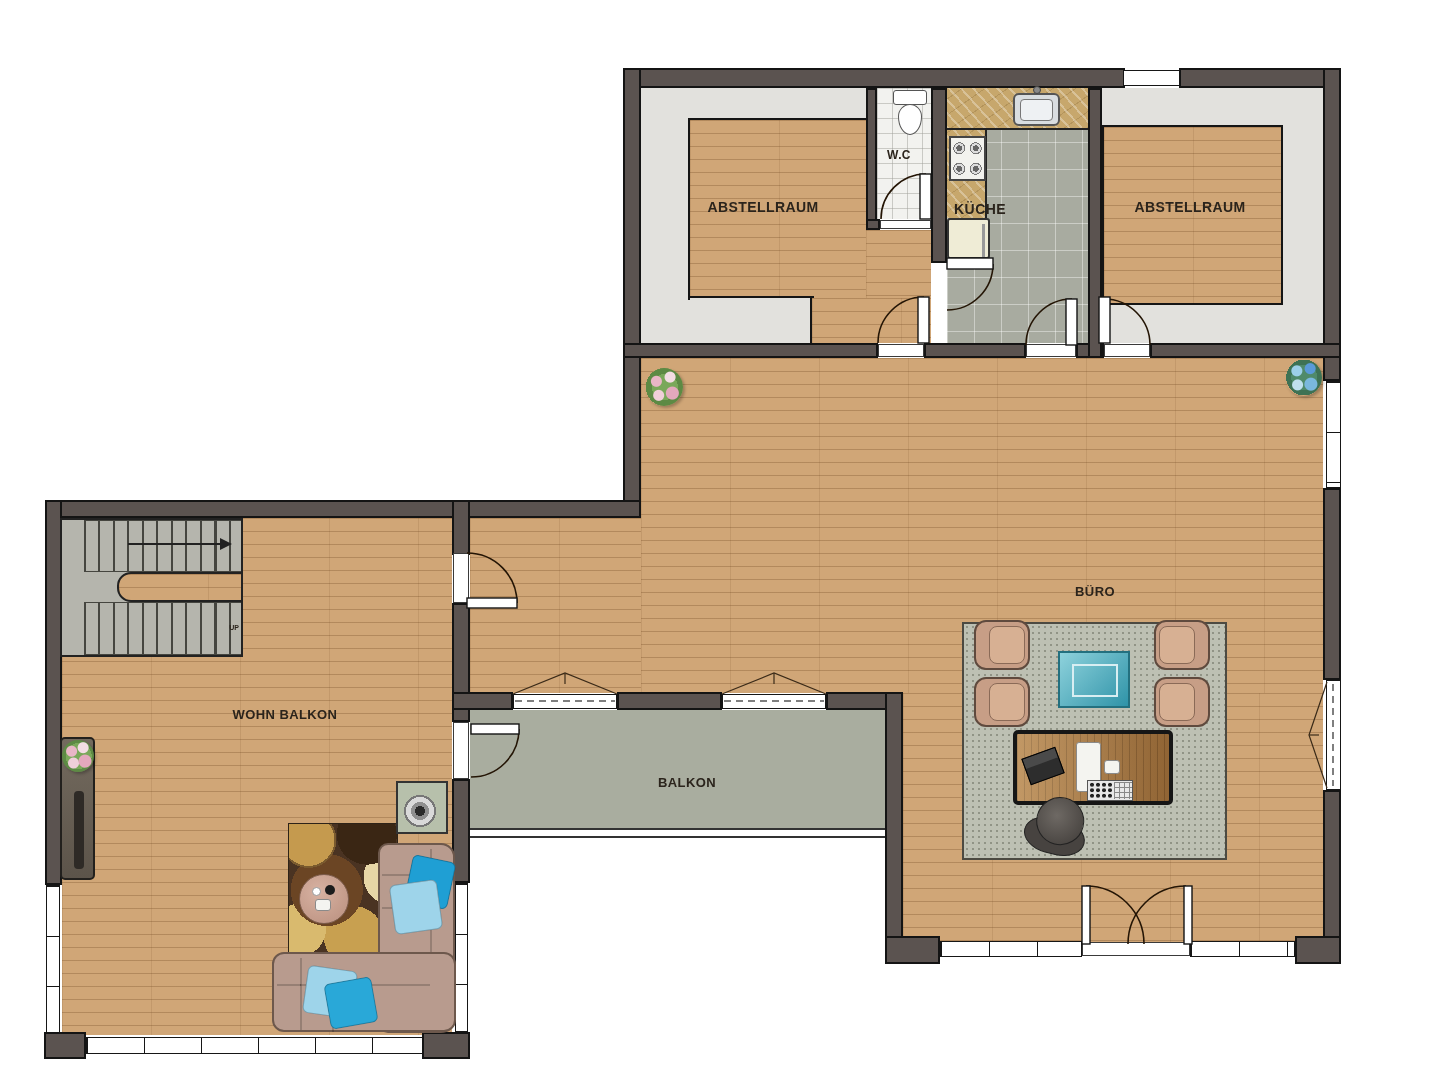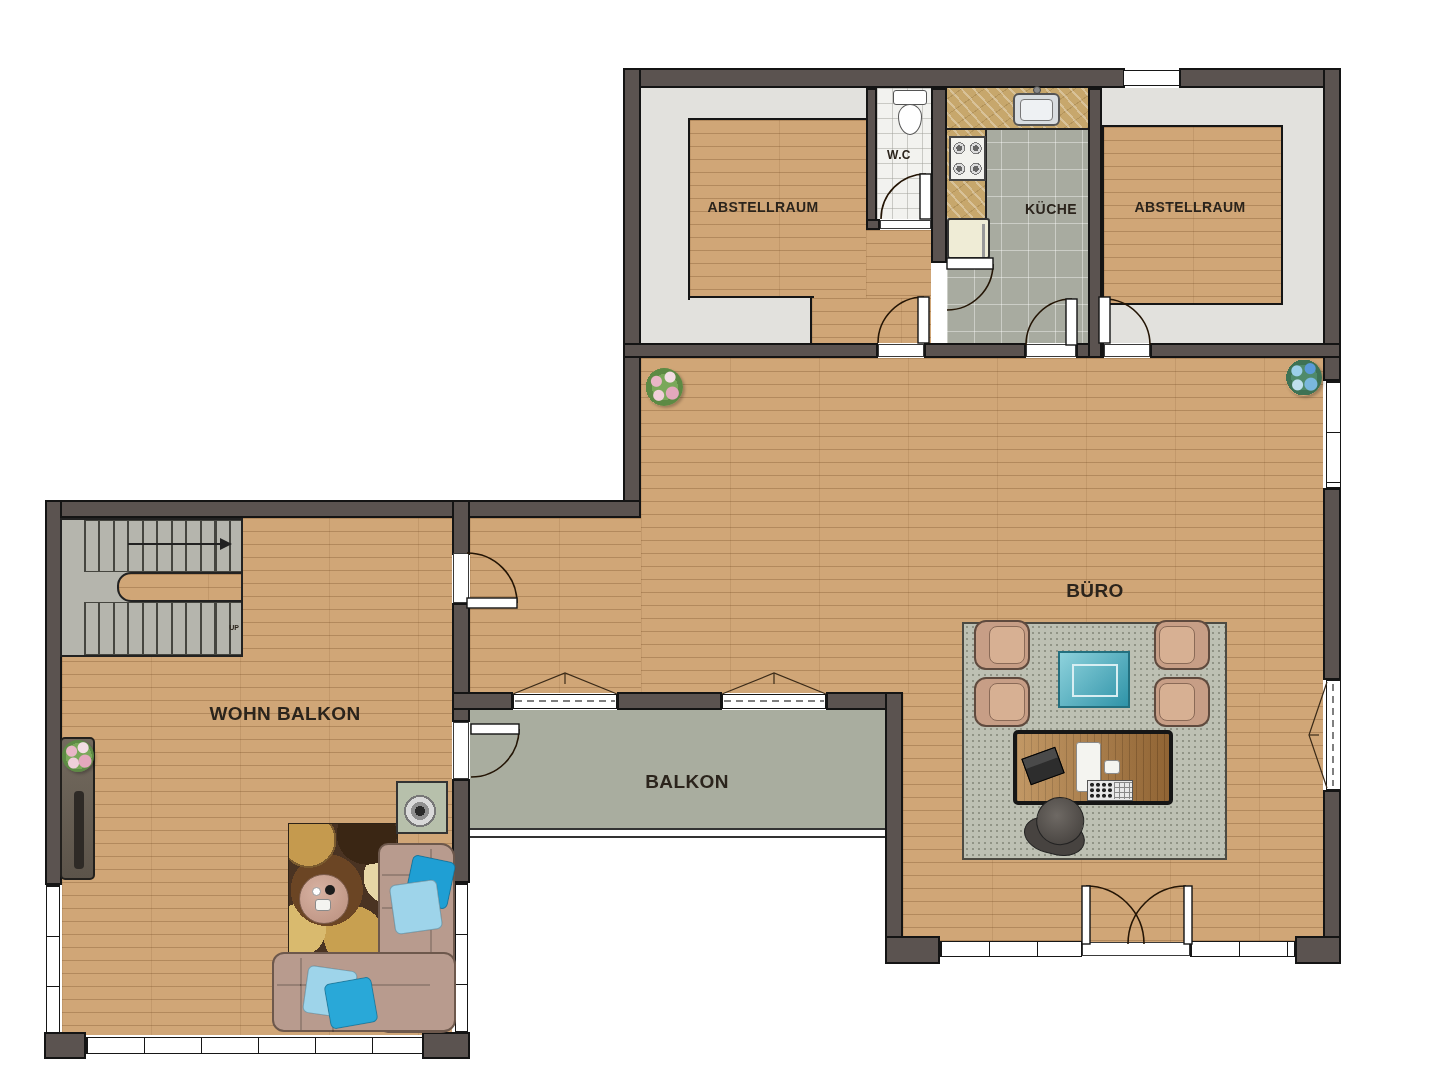--- a/index.html
+++ b/index.html
@@ -28,21 +28,21 @@
   .win{background:#fff;border:1px solid #161616;}
   .win-h{background-image:repeating-linear-gradient(90deg,#161616 0 1px,transparent 1px 57px);}
   .win-h48{background-image:repeating-linear-gradient(90deg,#161616 0 1px,transparent 1px 48px);}
   .win-v{background-image:repeating-linear-gradient(180deg,#161616 0 1px,transparent 1px 50px);}
   .gapwhite{background:#fff;border:1px solid #3a3a3a;}
   .bline{background:#151515;}
 
   
   .room-label{position:absolute;transform:translate(-50%,-50%);font-weight:700;
       font-size:14px;color:#2b241c;letter-spacing:.4px;white-space:nowrap;}
-  .lbl-lg{font-size:19px;}
+  .lbl-lg{font-size:13px;}
   .lbl-wc{font-size:12px;}
   .lbl-up{font-size:7px;letter-spacing:0;}
 
   
   .stairs{background:#b5b5ad;border:2px solid #222;}
   .treads{background-image:repeating-linear-gradient(90deg,#45453f 0 2px,transparent 2px 14.5px);
       border-top:1px solid #45453f;border-bottom:1px solid #45453f;}
   .stairvoid{border:2px solid #222;border-radius:14px 2px 2px 14px;}
 
   
@@ -264,21 +264,21 @@
       radial-gradient(circle at 75% 75%, #666 3px, #ddd 3px 5px, #777 5px 6px, transparent 6px);"></div>
   <div class="abs fridge" style="left:947px;top:218px;width:43px;height:41px;">
     <div class="abs" style="right:3px;top:4px;width:3px;height:33px;background:#999;"></div>
   </div>
 
   <div class="abs plant plant-pink" style="left:645px;top:368px;width:38px;height:38px;"></div>
   <div class="abs plant plant-blue" style="left:1285px;top:359px;width:37px;height:37px;"></div>
 
   <div class="room-label" style="left:763px;top:207px;">ABSTELLRAUM</div>
   <div class="room-label lbl-wc" style="left:899px;top:155px;">W.C</div>
-  <div class="room-label" style="left:1051px;top:209px;">KÜCHE</div>
+  <div class="room-label" style="left:980px;top:209px;">KÜCHE</div>
   <div class="room-label" style="left:1190px;top:207px;">ABSTELLRAUM</div>
   <div class="room-label lbl-lg" style="left:1095px;top:591px;">BÜRO</div>
   <div class="room-label lbl-lg" style="left:285px;top:714px;">WOHN BALKON</div>
   <div class="room-label lbl-lg" style="left:687px;top:782px;">BALKON</div>
 
   <svg class="overlay" width="1434" height="1080" viewBox="0 0 1434 1080">
     <g stroke="#241505" stroke-width="1.6" fill="none">
       <path d="M 878 343 A 46 46 0 0 1 924 297"></path>
       <path d="M 881 219 A 45 45 0 0 1 926 174"></path>
       <path d="M 1026 345 A 46 46 0 0 1 1072 299"></path>

